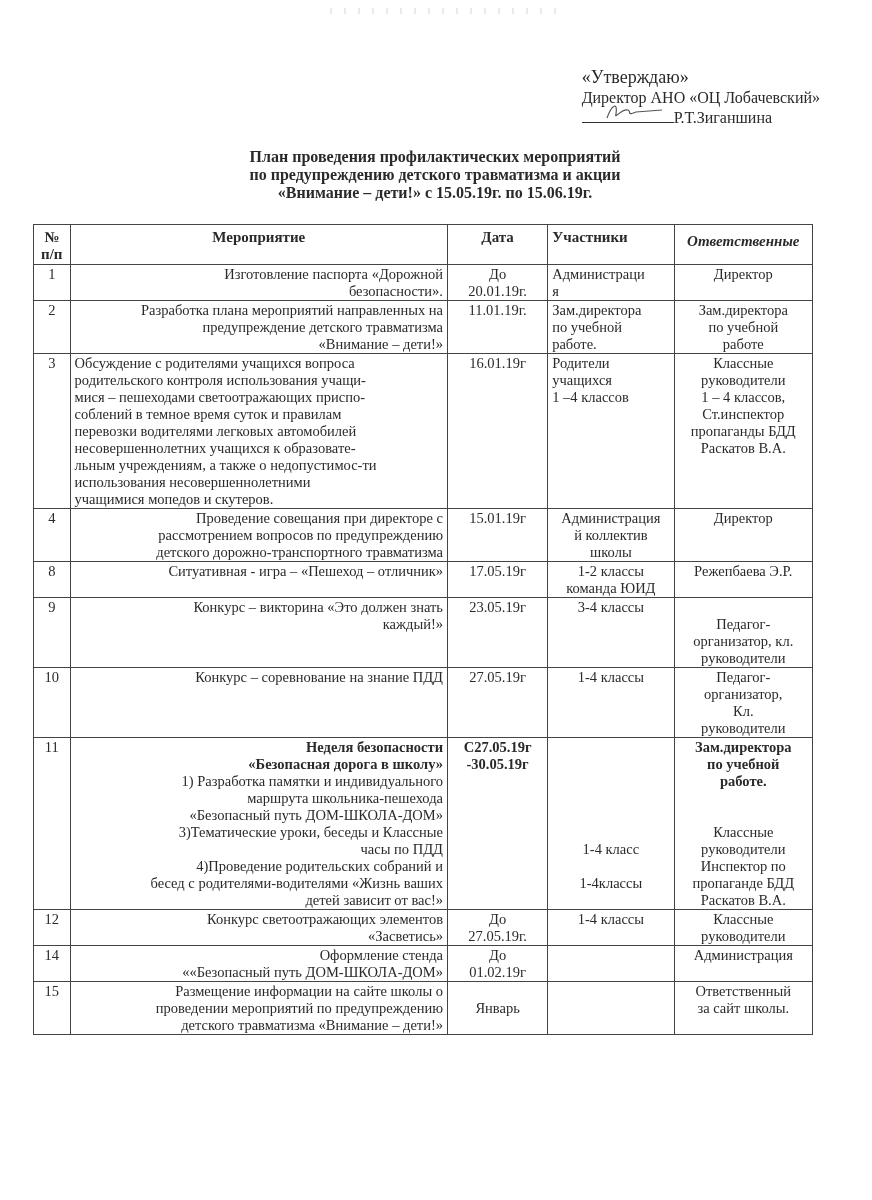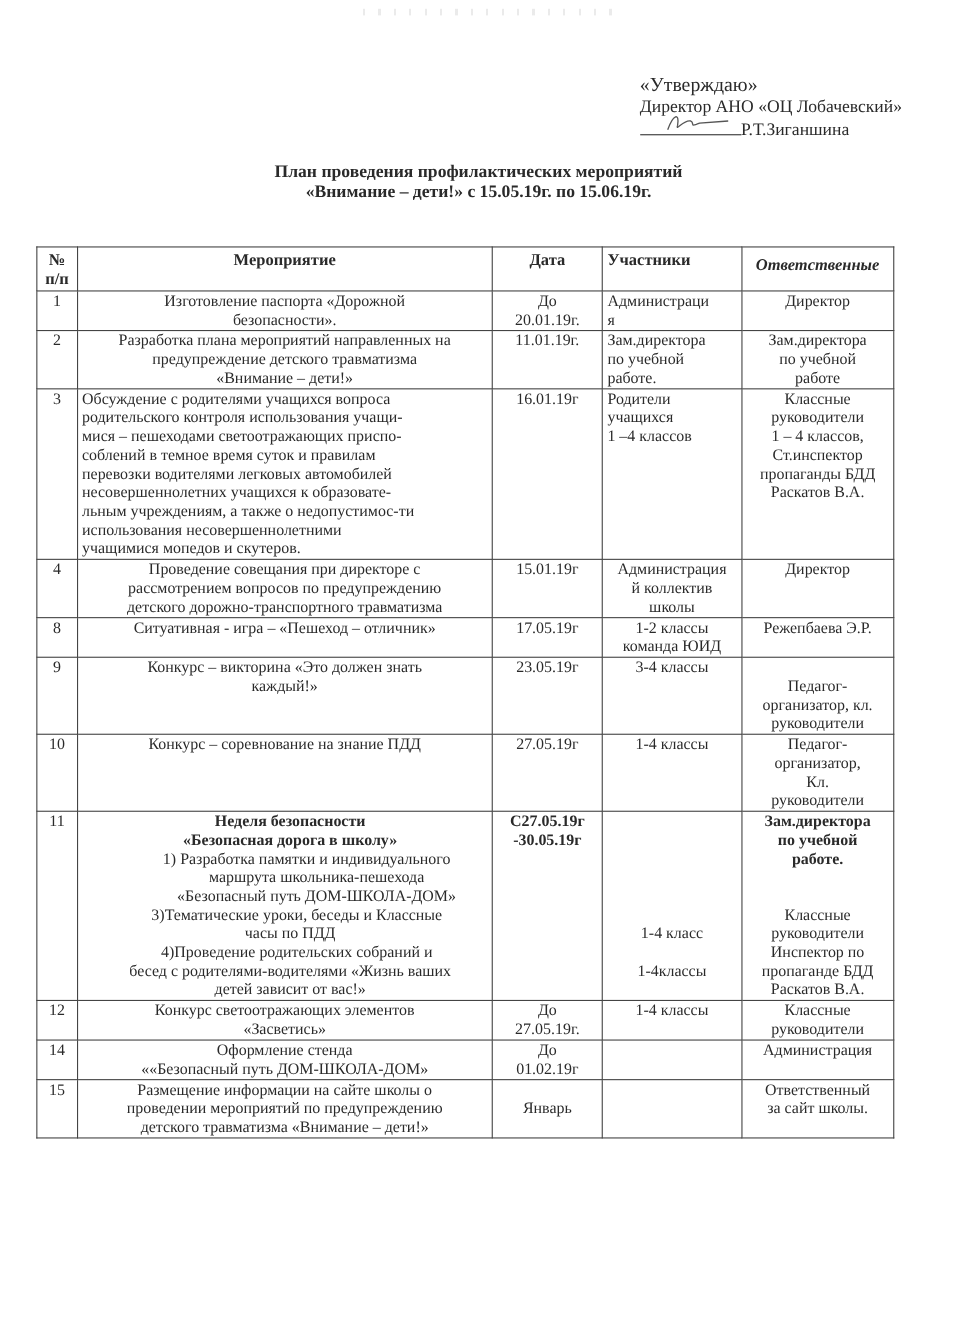--- a/index.html
+++ b/index.html
@@ -22,21 +22,21 @@
   }
   table.plan {
     position: absolute; left: 33px; top: 224px; width: 780px;
     border-collapse: collapse; font-size: 14.5px; line-height: 17px;
   }
   table.plan td, table.plan th {
     border: 1px solid #444; vertical-align: top; padding: 1px 4px 0 4px;
   }
   table.plan th { font-weight: bold; font-size: 15px; padding-top: 4px; }
   .c-num { width: 28px; text-align: center; }
-  .c-event { width: 366px; text-align: center; }
+  .c-event { width: 366px; text-align: right; }
   .c-date { width: 92px; text-align: center; }
   .c-part { width: 118px; text-align: left; }
   .c-resp { width: 130px; text-align: center; }
   th.c-part { text-align: left; }
   td.center { text-align: center; }
   .just { text-align: justify; }
   .bold { font-weight: bold; }
   .indent1 { padding-left: 12px; display: block; }
   .indent2 { padding-left: 48px; display: block; }
   .indent3 { padding-left: 30px; display: block; }
@@ -57,20 +57,21 @@
     <span class="sign-line">
       <svg class="sig" viewBox="0 0 70 22">
         <path d="M5 18 C10 4, 16 2, 14 14 C12 20, 20 8, 26 10 C30 12, 24 16, 34 12 L60 10" fill="none" stroke="#555" stroke-width="1.2"></path>
       </svg>
     </span><span>Р.Т.Зиганшина</span>
   </div>
 </div>
 
 <div class="title">
   <div>План проведения профилактических мероприятий</div>
+  <div>по предупреждению детского травматизма и акции</div>
   <div>«Внимание – дети!»  с 15.05.19г. по 15.06.19г.</div>
 </div>
 
 <table class="plan">
   <thead>
     <tr>
       <th class="c-num">
         <span class="line">№</span>
         <span class="line">п/п</span>
       </th>

